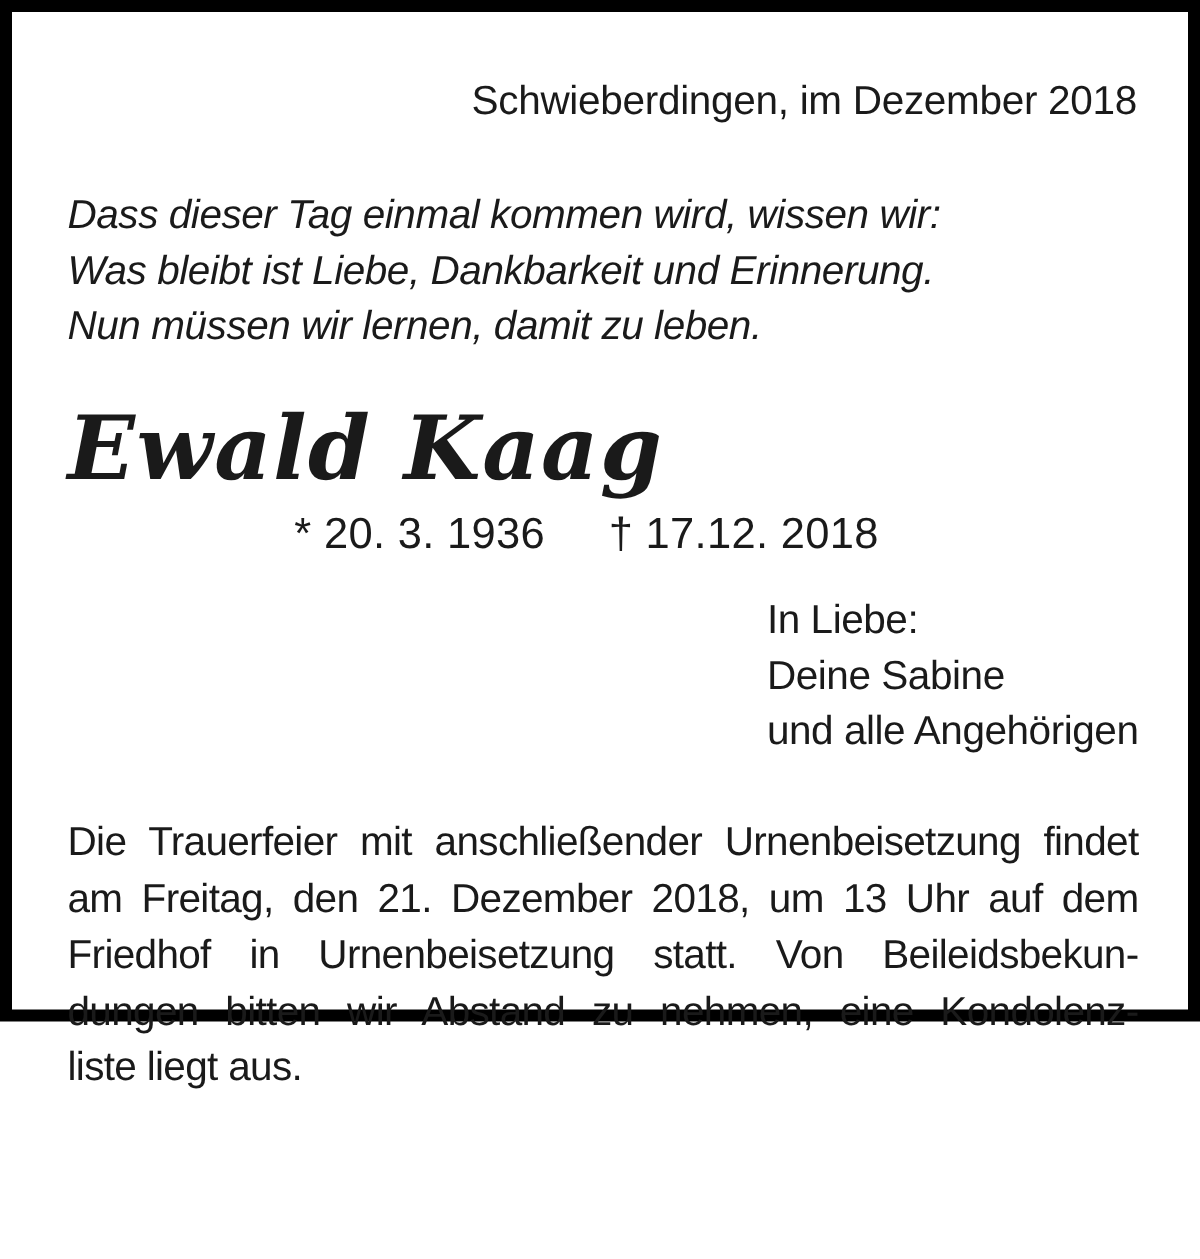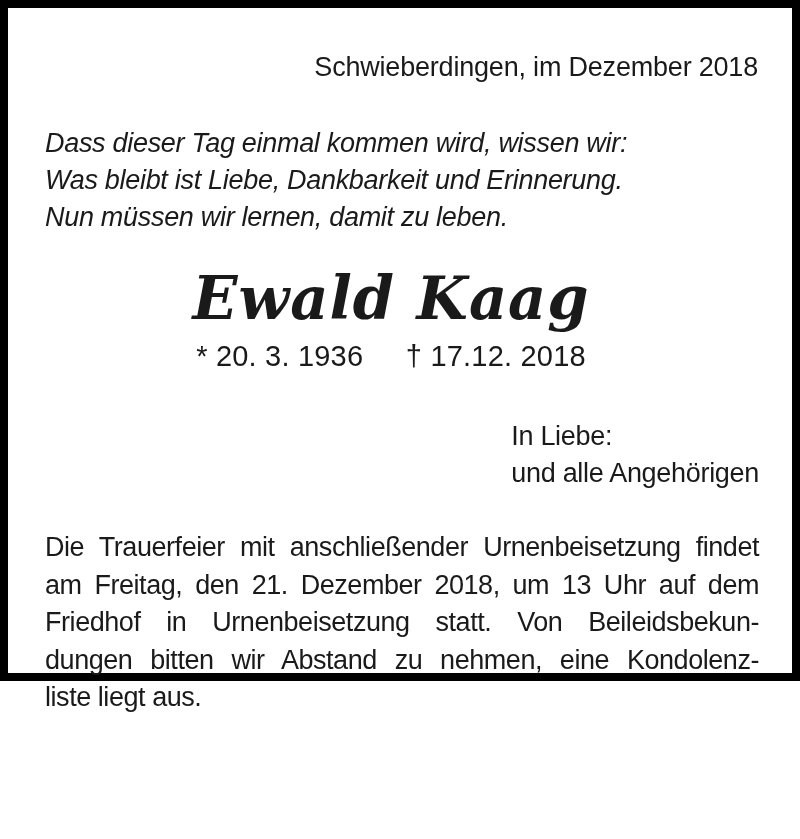--- a/index.html
+++ b/index.html
@@ -58,21 +58,20 @@
     margin-top: 41px;
     font-size: 27px;
     line-height: 34px;
     letter-spacing: -0.45px;
     white-space: nowrap;
   }
 
   
   .name-block {
     margin-top: 30px;
-    text-align: center;
     padding-right: 22px;
   }
   .deceased-name {
     font-family: "DejaVu Serif", serif;
     font-weight: bold;
     font-style: italic;
     font-size: 59px;
     line-height: 66px;
     letter-spacing: 1px;
     white-space: nowrap;
@@ -84,21 +83,21 @@
     padding-right: 22px;
     font-size: 29px;
     line-height: 36px;
     letter-spacing: 0.2px;
     white-space: nowrap;
   }
   .dates .gap { display: inline-block; width: 26px; }
 
   
   .signature {
-    margin-top: 44px;
+    margin-top: 21px;
     display: flex;
     justify-content: flex-end;
   }
   .signature-inner {
     text-align: left;
     font-size: 27px;
     line-height: 37px;
     letter-spacing: -0.3px;
   }
   .signature-inner .sline { display: block; white-space: nowrap; }
@@ -142,20 +141,21 @@
 
     <div class="dates">
       <span>* 20. 3. 1936</span>
       <span class="gap"></span>
       <span>† 17.12. 2018</span>
     </div>
 
     <div class="signature">
       <div class="signature-inner">
         <span class="sline">In Liebe:</span>
+        <span class="sline">Deine Sabine</span>
         <span class="sline">und alle Angehörigen</span>
       </div>
     </div>
 
     <div class="closing">
       <span class="cline">Die Trauerfeier mit anschließender Urnenbeisetzung findet</span>
       <span class="cline">am Freitag, den 21. Dezember 2018, um 13 Uhr auf dem</span>
       <span class="cline">Friedhof in Urnenbeisetzung statt. Von Beileidsbekun-</span>
       <span class="cline">dungen bitten wir Abstand zu nehmen, eine Kondolenz-</span>
       <span class="cline last">liste liegt aus.</span>

